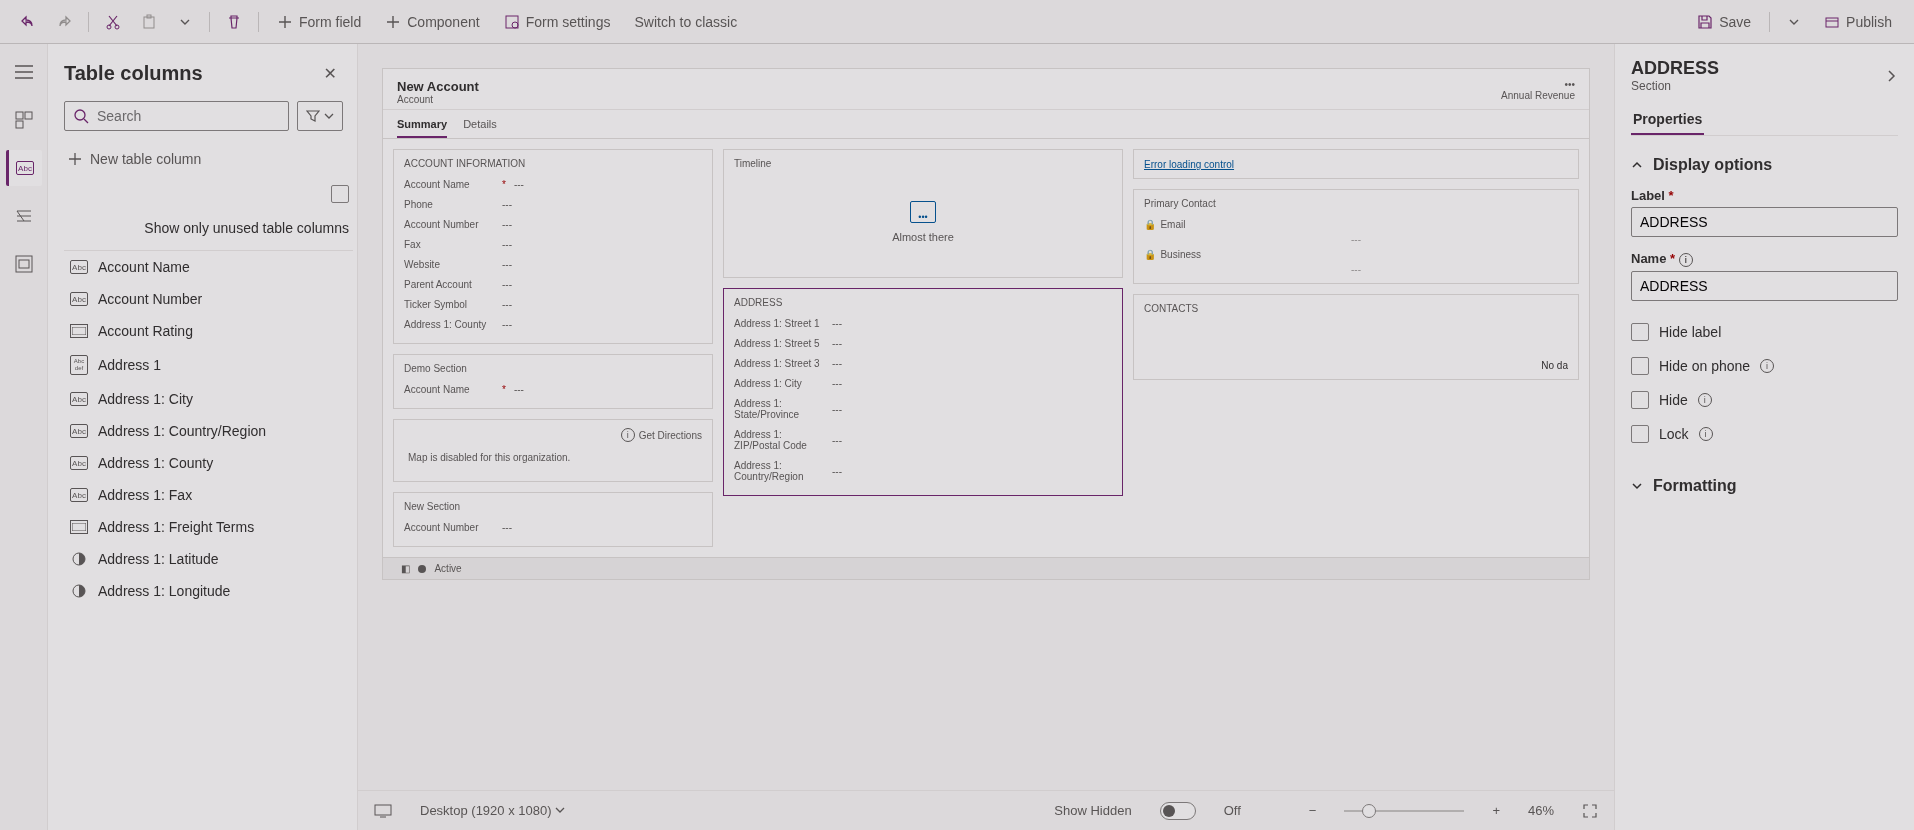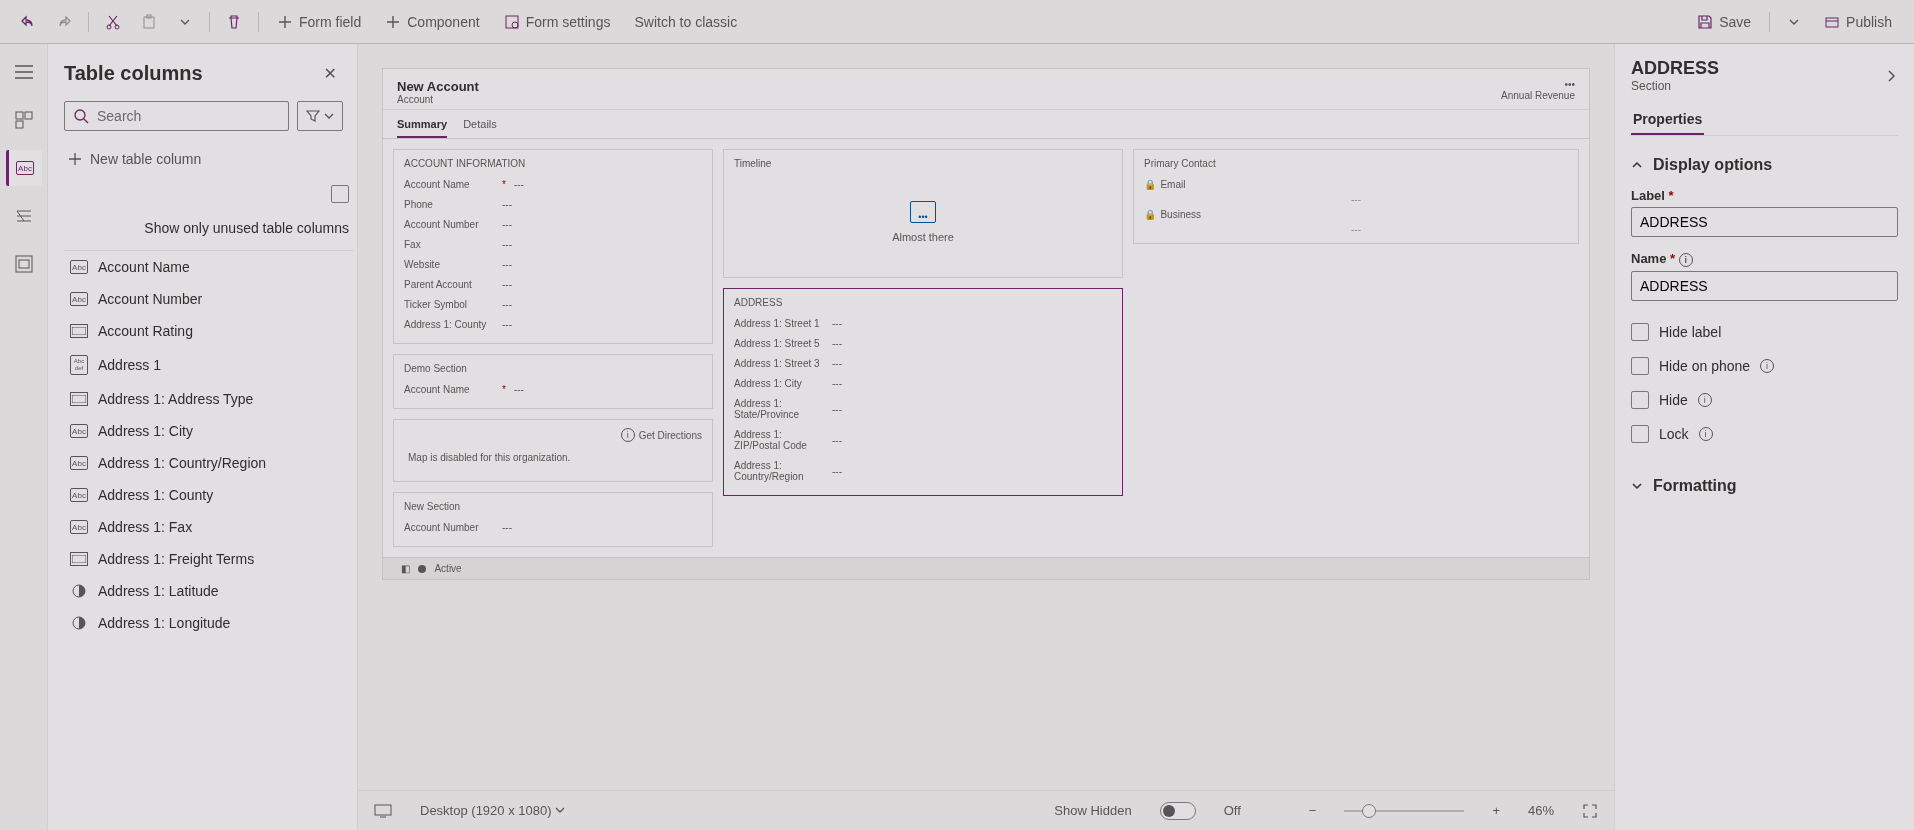--- a/index.html
+++ b/index.html
@@ -266,28 +266,20 @@
             </svg>
           </span>
           <span>Account Rating</span>
         </div>
         <div class="col-item">
           <span class="col-type-icon" style="height: 20px; font-size: 6px; line-height: 7px; text-align: center; white-space: pre;">Abc
 def</span>
           <span>Address 1</span>
         </div>
         <div class="col-item">
-          <span class="col-type-icon" style="border-radius: 0px;">
-            <svg width="14" height="8" viewBox="0 0 14 8">
-              <rect x="0" y="0" width="14" height="8" fill="none" stroke="#605e5c"></rect>
-            </svg>
-          </span>
-          <span>Address 1: Address Type</span>
-        </div>
-        <div class="col-item">
           <span class="col-type-icon">Abc</span>
           <span>Address 1: City</span>
         </div>
         <div class="col-item">
           <span class="col-type-icon">Abc</span>
           <span>Address 1: Country/Region</span>
         </div>
         <div class="col-item">
           <span class="col-type-icon">Abc</span>
           <span>Address 1: County</span>
@@ -446,31 +438,38 @@
                   </div>
                   <div class="field-row">
                     <span class="lbl">Address 1: Country/Region</span>
                     <span class="val">---</span>
                   </div>
                 </div>
             </div>
           </div>
           <div class="fcol c3">
             <div class="section">
+              <span class="err-link">Error loading control</span>
+            </div>
+            <div class="section">
               <div class="section-title" style="text-transform:none;">Primary Contact</div>
               <div class="small-field">
                   <span>🔒</span>
                   <span>Email</span>
                 </div>
               <div style="text-align:center;color:#a19f9d;font-size:10px;">---</div>
               <div class="small-field">
                   <span>🔒</span>
                   <span>Business</span>
                 </div>
               <div style="text-align:center;color:#a19f9d;font-size:10px;">---</div>
+            </div>
+            <div class="section">
+              <div class="section-title">CONTACTS</div>
+              <div style="text-align:right;padding-top:40px;font-size:10px;">No da</div>
             </div>
           </div>
         </div>
         <div class="status-bar">
           <span>◧</span>
           <span class="status-dot"></span>
           <span>Active</span>
         </div>
       </div>
     </div>

